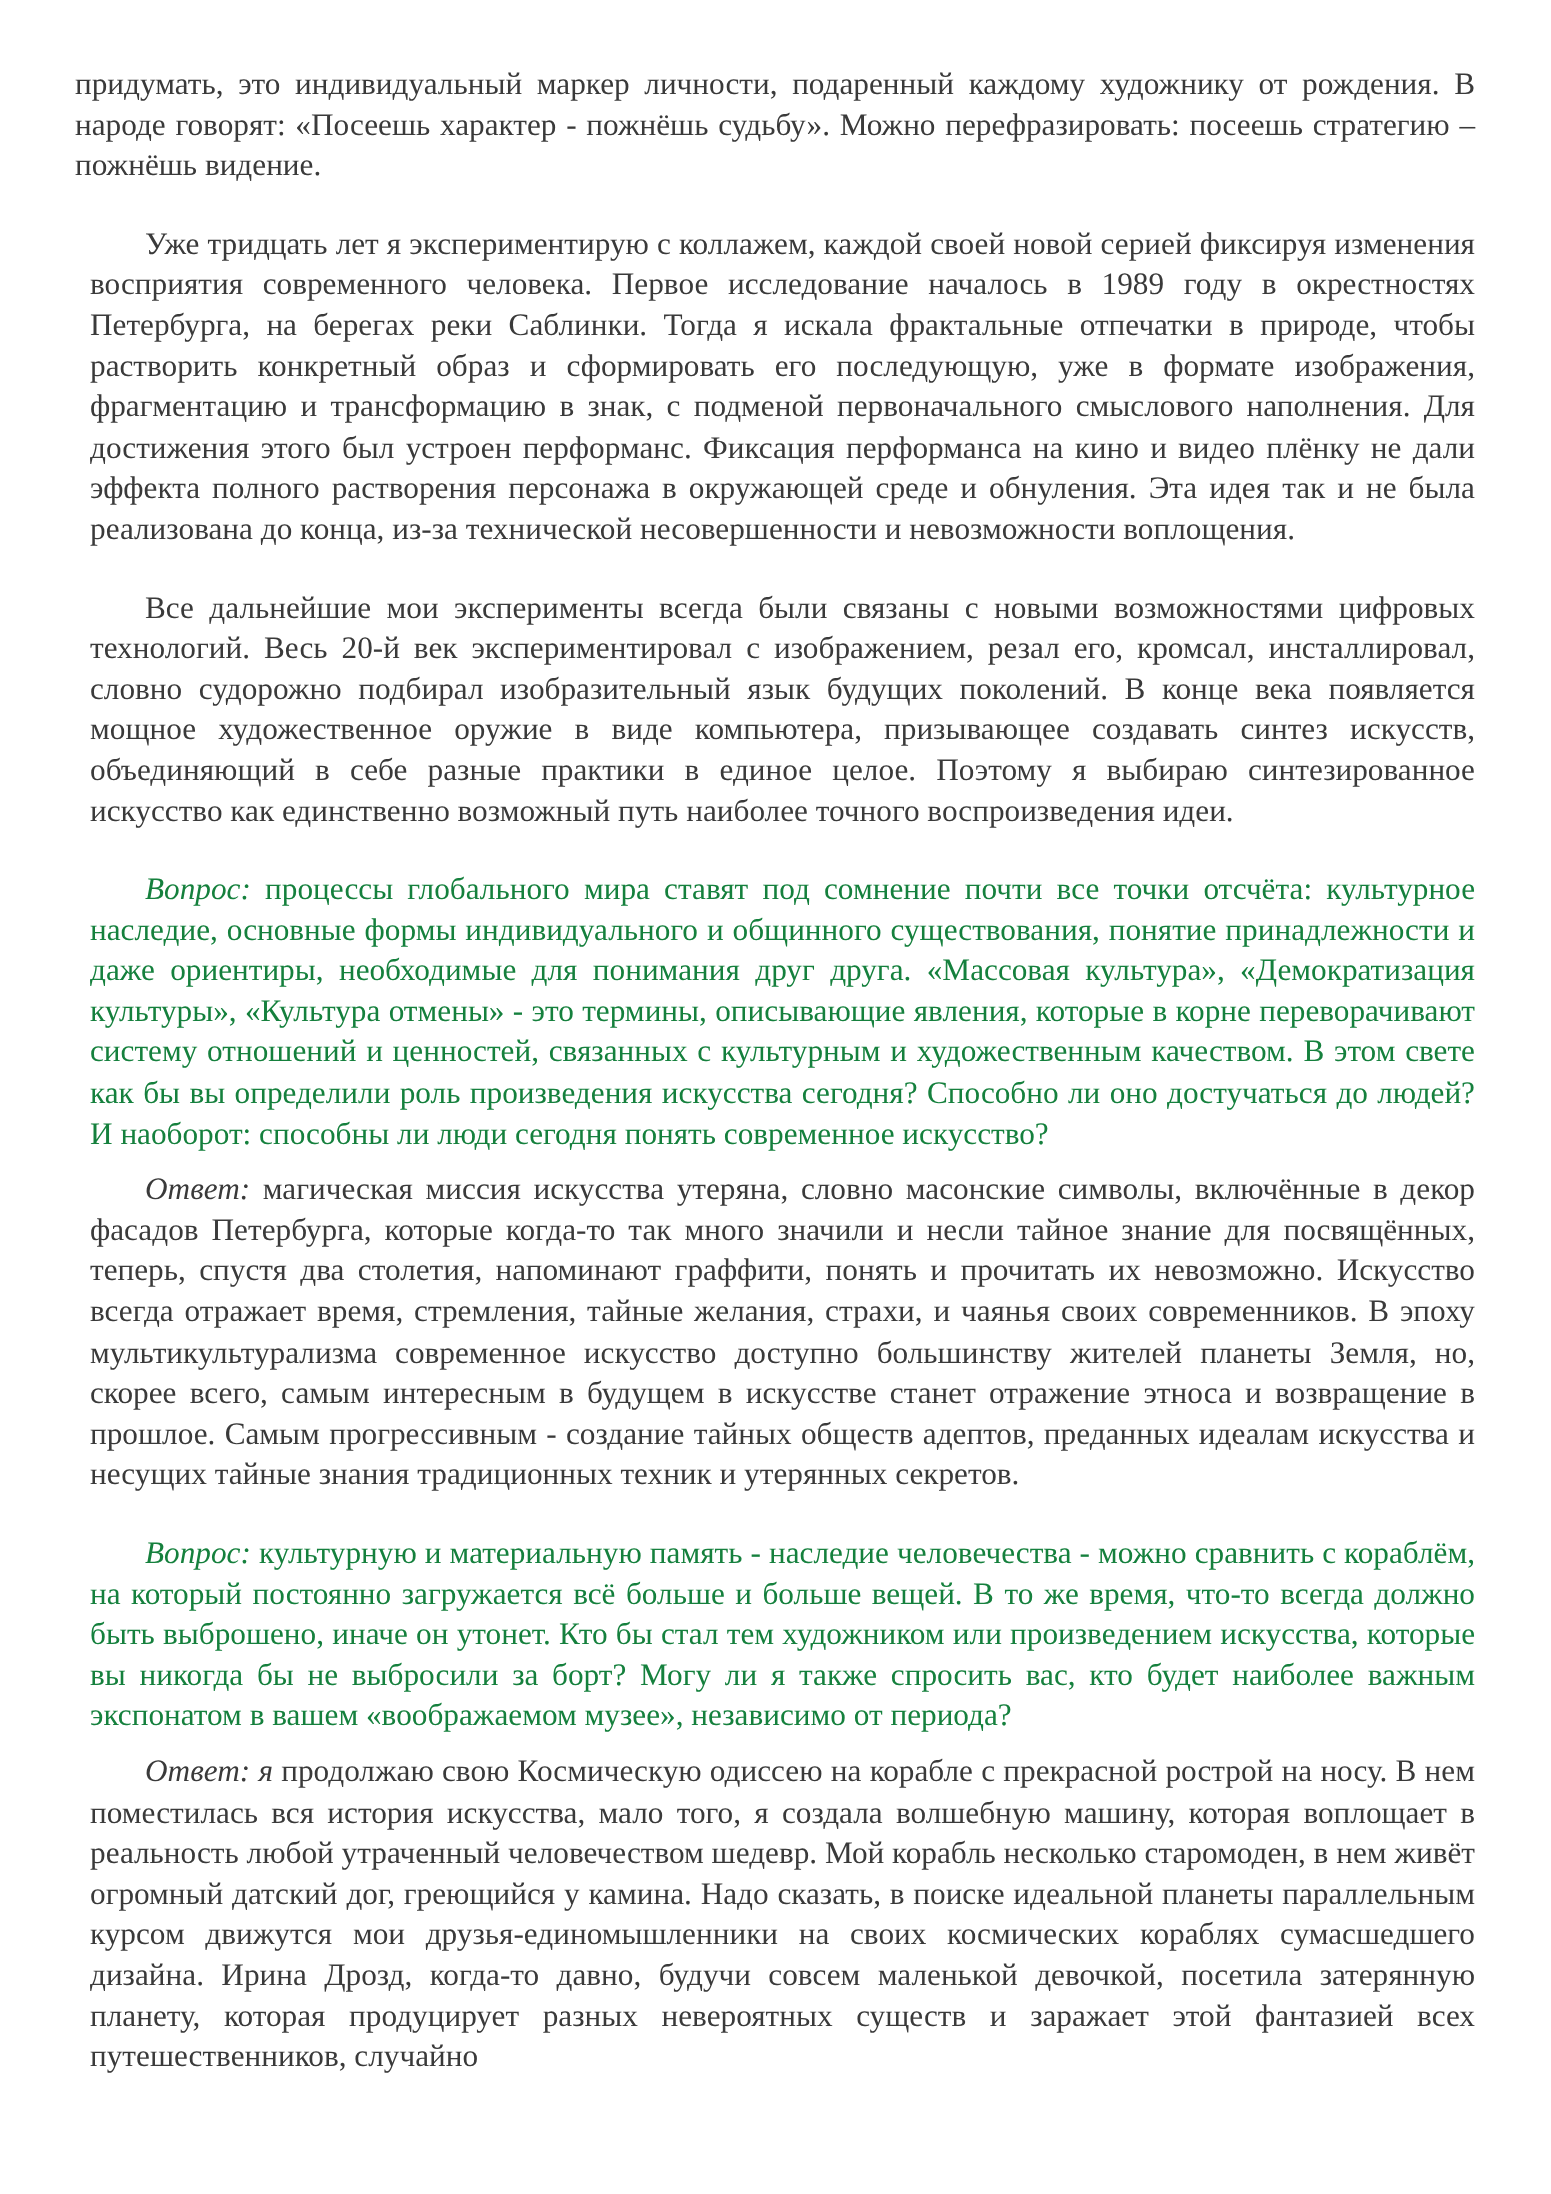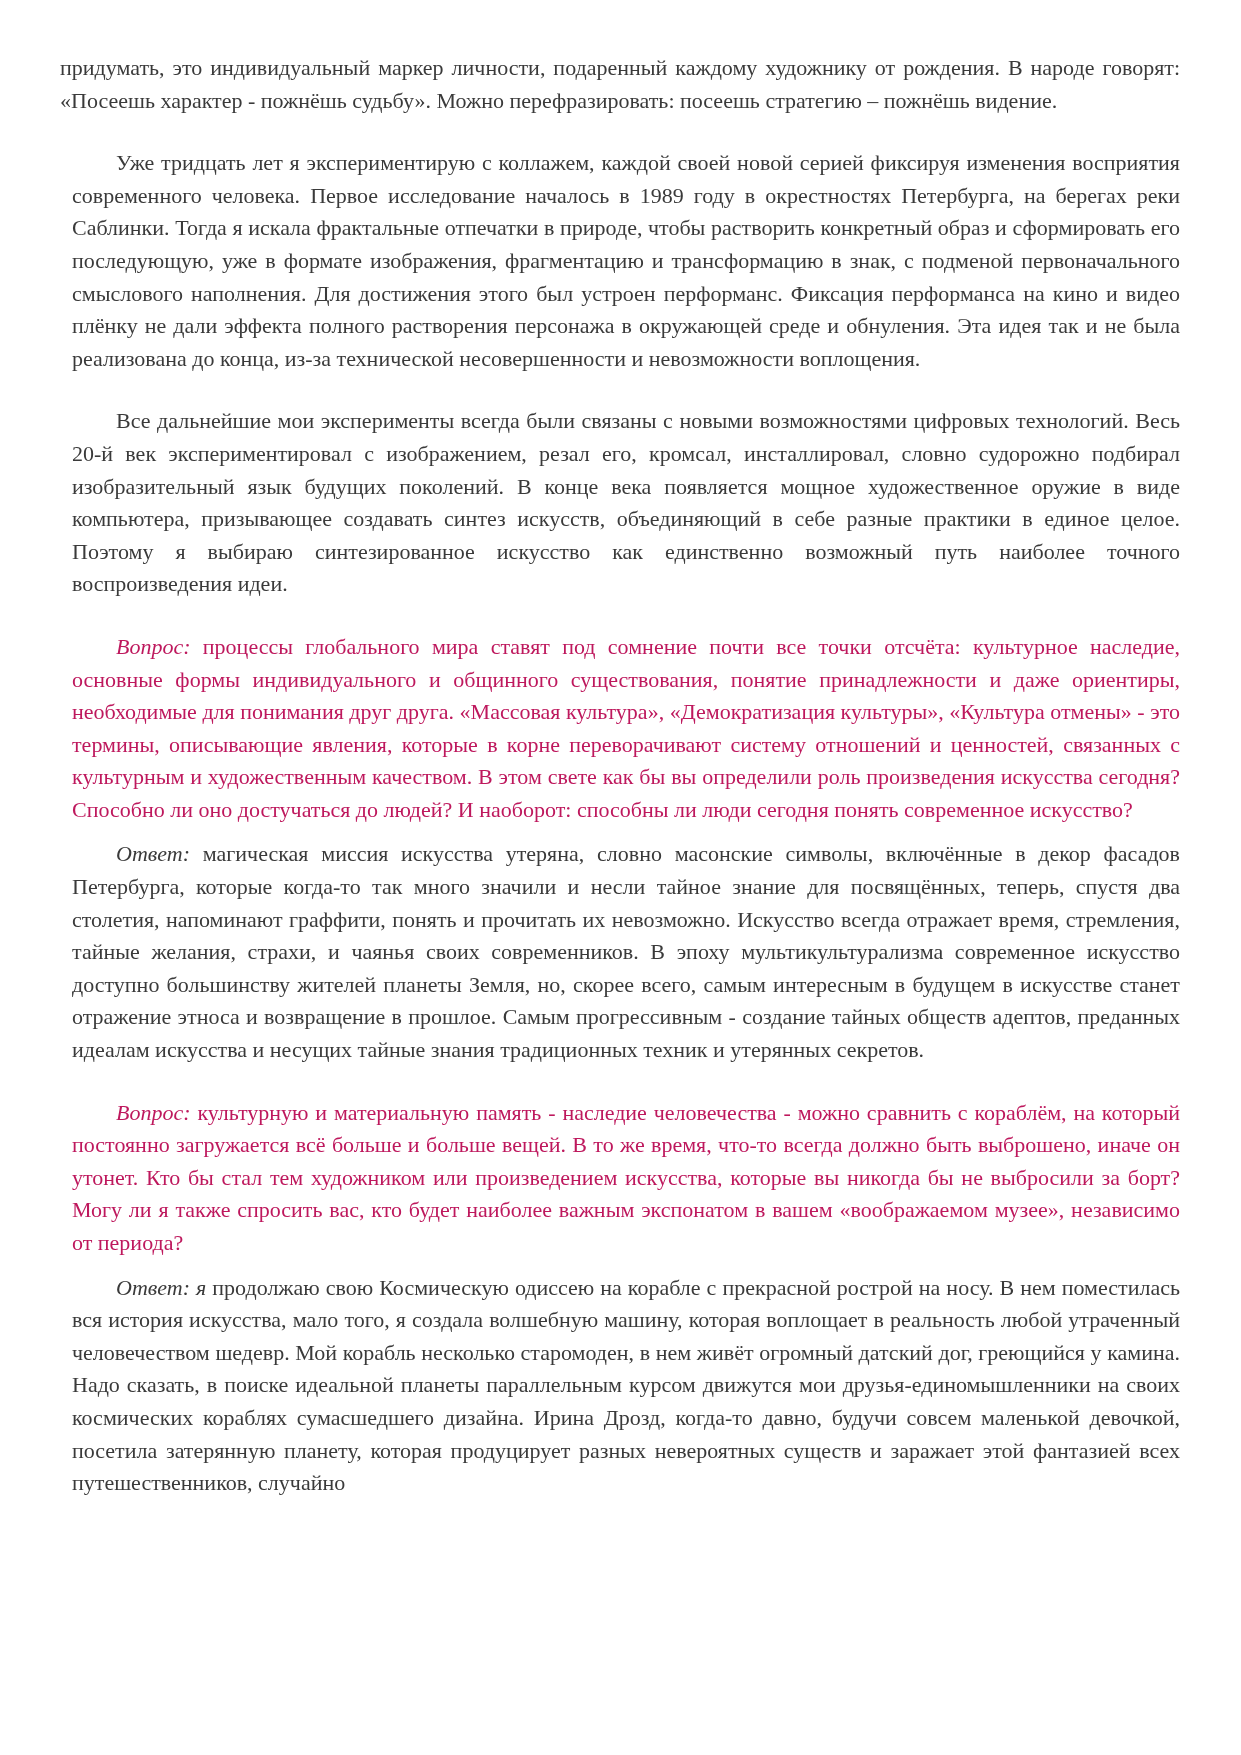--- a/index.html
+++ b/index.html
@@ -14,28 +14,28 @@
       position: relative;
       font-family: "Liberation Serif", "DejaVu Serif", serif;
     }
     .page {
       position: absolute;
       left: 60px;
       top: 52px;
       width: 1120px;
     }
     .para {
-      font-size: 22px;
+      font-size: 25px;
       line-height: 32.6px;
       text-align: justify;
       margin: 0;
       color: #3a3a3a;
     }
     .para.indent { text-indent: 44px; margin-left: 12px; }
-    .para.question { color: #be185d; }
+    .para.question { color: #15803d; }
     .label { font-style: italic; }
     .gap-lg { height: 30px; }
     .gap-sm { height: 12px; }
     .seg { }
   </style>
 </head>
 <body>
 
 <div class="page">
 

